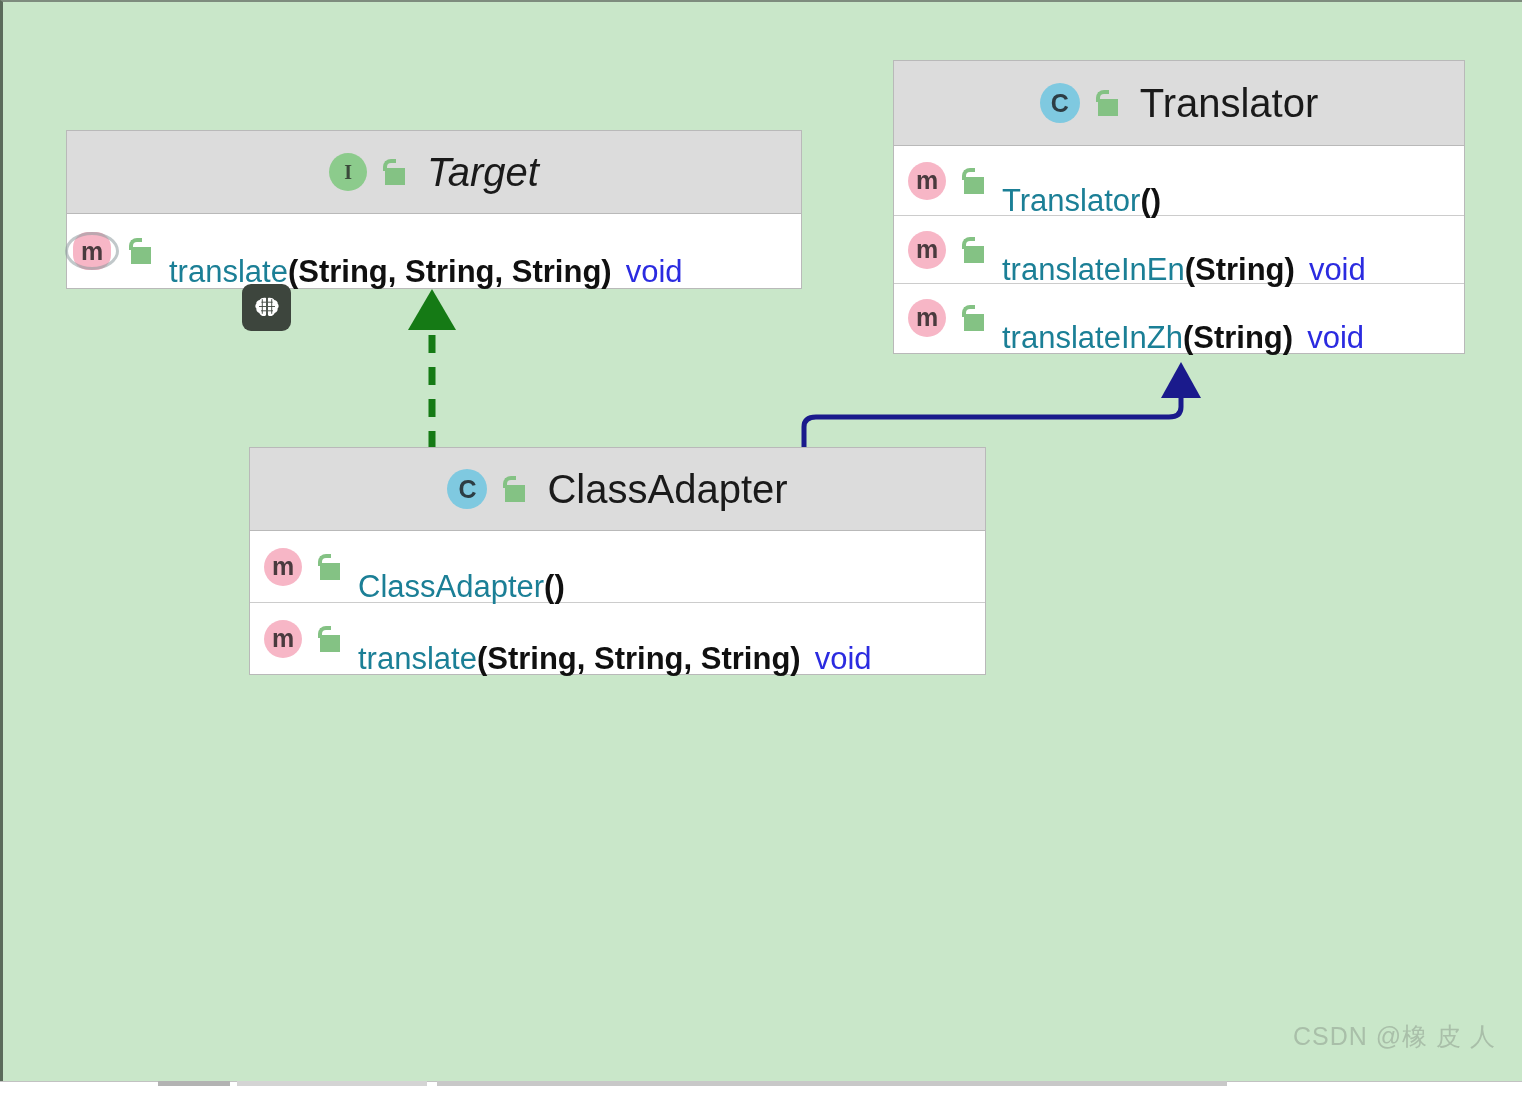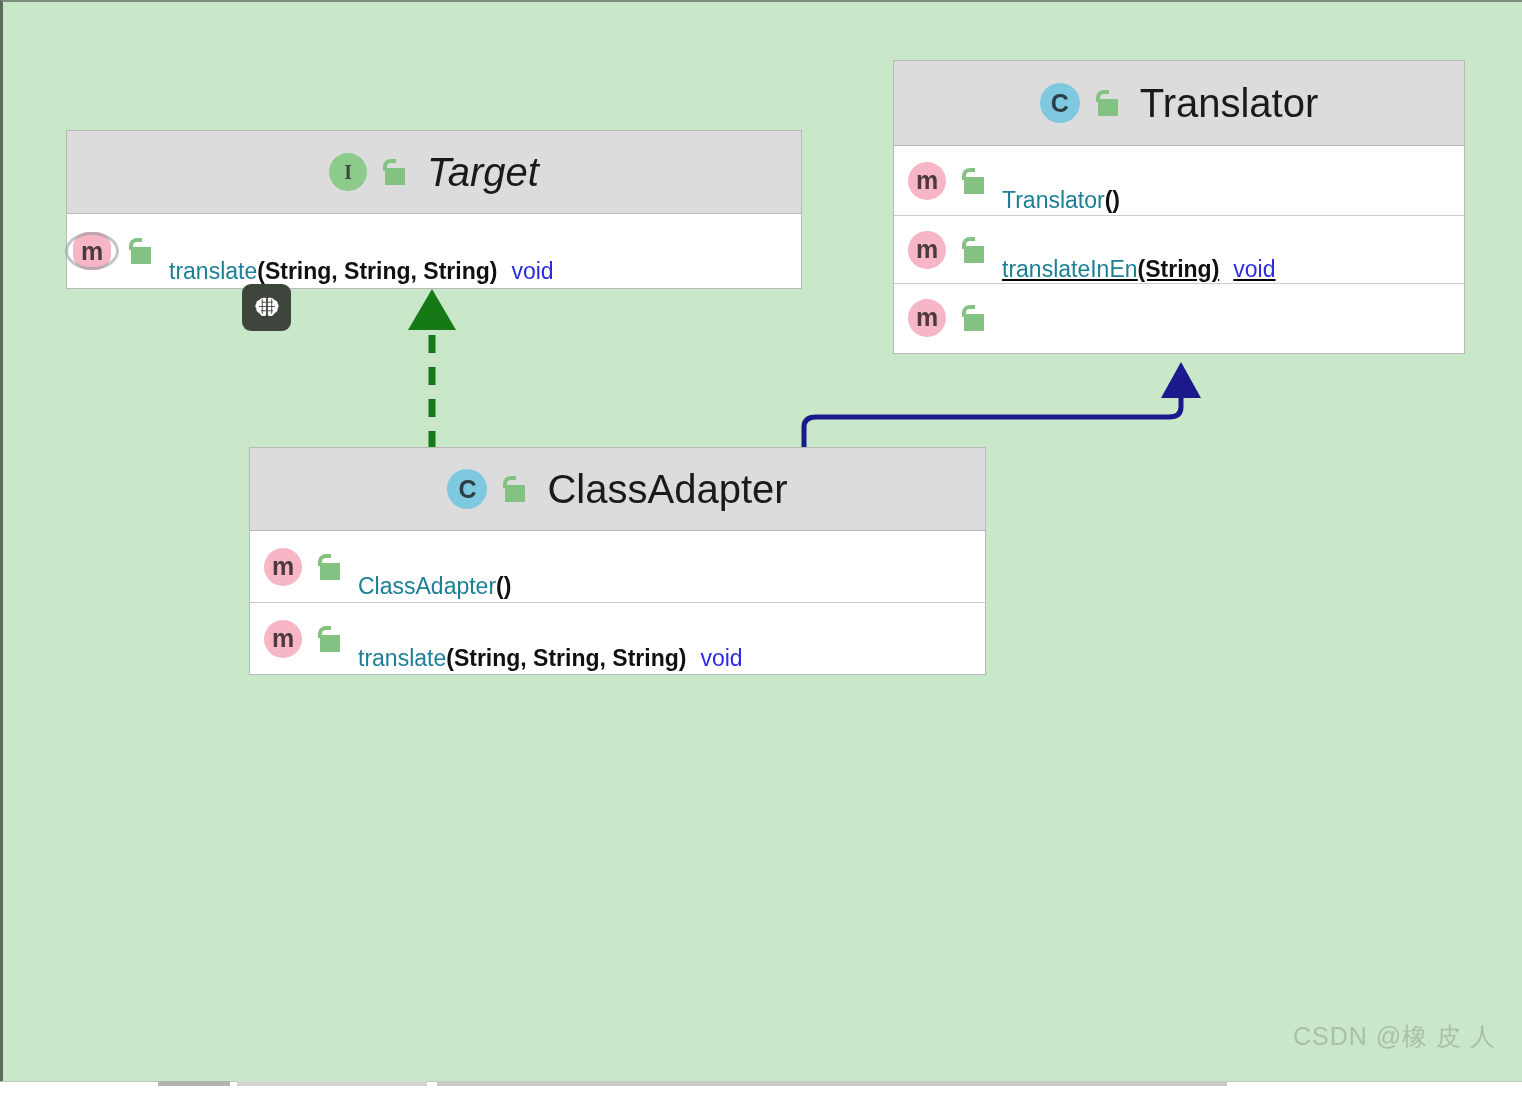--- a/index.html
+++ b/index.html
@@ -83,21 +83,21 @@
     display: flex;
     align-items: center;
     background: #ffffff;
     border-top: 1px solid #cccccc;
     box-sizing: border-box;
     padding-left: 14px;
     white-space: nowrap;
   }
   .uml-row.first { border-top: none; }
   .member-text {
-    font-size: 23px;
+    font-size: 31px;
     white-space: nowrap;
     line-height: 1;
     margin-top: 40px;
   }
   .m-name { color: #1b7f96; }
   .m-sig  { color: #101010; font-weight: bold; }
   .m-type { color: #2b2be0; margin-left: 14px; }
 
   
   .icon-wrap {
@@ -273,30 +273,33 @@
           <span class="m-name">Translator</span><span class="m-sig">()</span>
         </span>
       </div>
 
       <div class="uml-row" style="height:68px;">
         <span class="circ circ-m">m</span>
         <span class="lock" style="margin-left:12px;">
           <span class="shackle"></span>
             <span class="body"></span>
         </span>
-        <span class="member-text" style="margin-left:18px;text-decoration:underline;">
+        <span class="member-text" style="margin-left:18px;">
           <span class="m-name">translateInEn</span><span class="m-sig">(String)</span><span class="m-type">void</span>
         </span>
       </div>
 
       <div class="uml-row" style="height:68px;">
         <span class="circ circ-m">m</span>
         <span class="lock" style="margin-left:12px;">
           <span class="shackle"></span>
             <span class="body"></span>
+        </span>
+        <span class="member-text" style="margin-left:18px;">
+          <span class="m-name">translateInZh</span><span class="m-sig">(String)</span><span class="m-type">void</span>
         </span>
       </div>
     </div>
 
     <div class="uml-box" style="left:246px; top:445px; width:737px; height:228px;">
       <div class="uml-header" style="height:83px;">
         <span class="icon-wrap">
           <span class="circ circ-c">C</span>
         </span>
         <span class="lock" style="margin-left:12px;">

